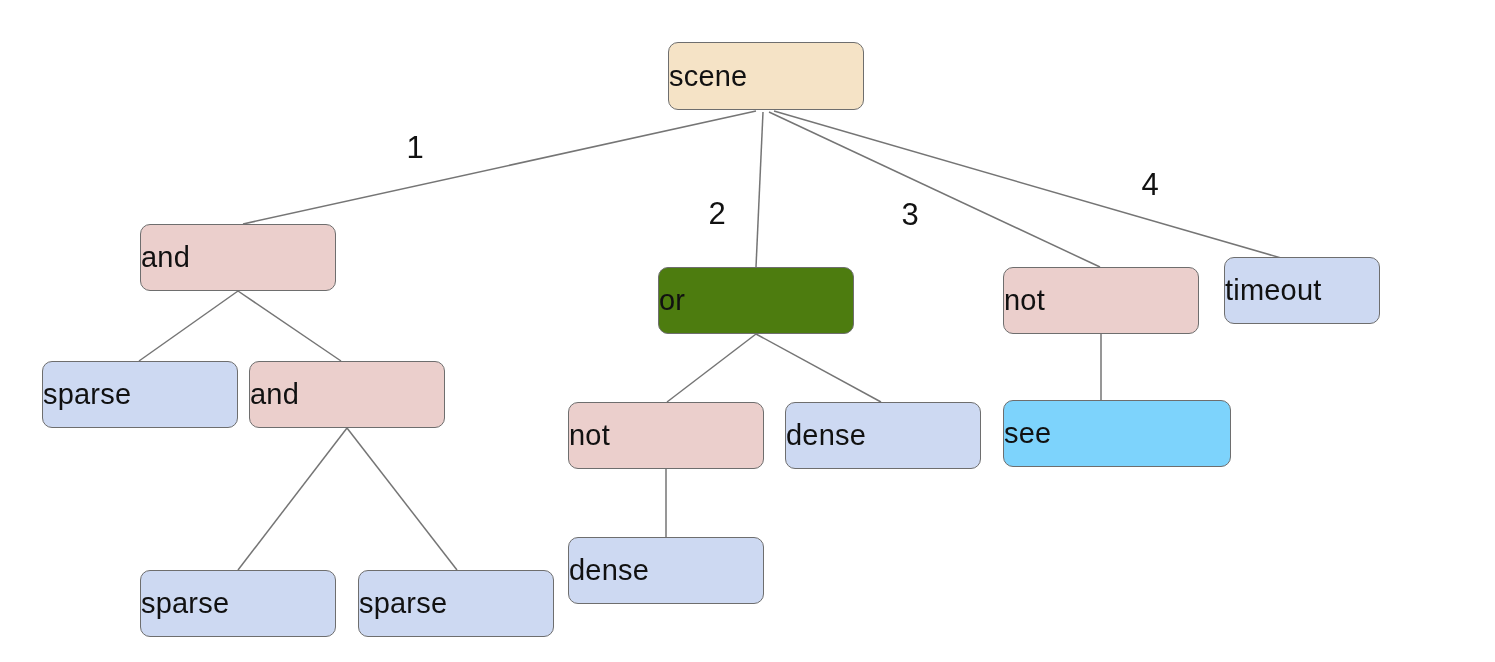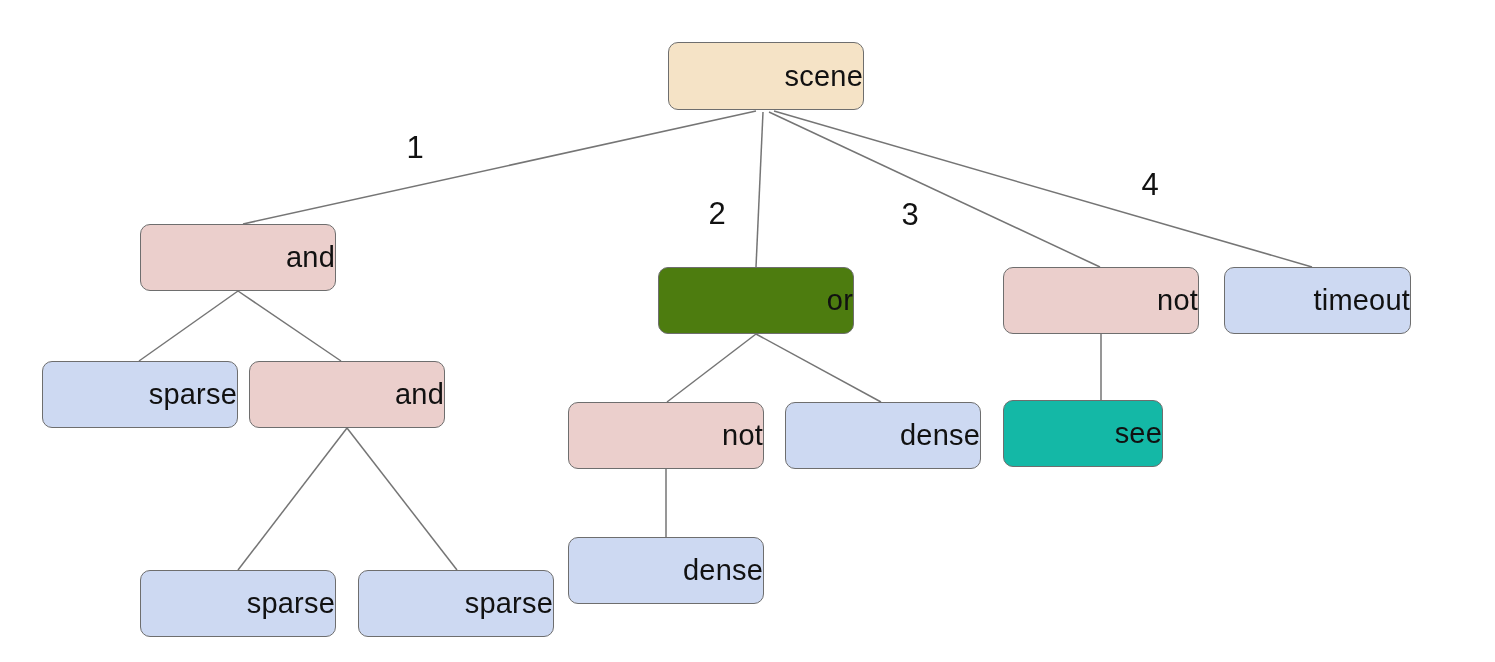--- a/index.html
+++ b/index.html
@@ -22,21 +22,21 @@
     width: 1495px;
     height: 662px;
   }
   .node {
     position: absolute;
     box-sizing: border-box;
     border: 1.6px solid #6e6e6e;
     border-radius: 10px;
     display: flex;
     align-items: center;
-    justify-content: flex-end;
+    justify-content: flex-start;
     font-size: 29px;
     color: #111111;
     letter-spacing: 0.2px;
   }
   .edge-label {
     position: absolute;
     transform: translate(-50%, -50%);
     font-size: 31px;
     color: #111111;
   }
@@ -68,36 +68,36 @@
     </div>
     <div class="node" style="left: 140px; top: 224px; width: 196px; height: 67px; background: rgb(235, 207, 204);">
       <span>and</span>
     </div>
     <div class="node" style="left: 658px; top: 267px; width: 196px; height: 67px; background: #4d7c0f;">
       <span>or</span>
     </div>
     <div class="node" style="left: 1003px; top: 267px; width: 196px; height: 67px; background: rgb(235, 207, 204);">
       <span>not</span>
     </div>
-    <div class="node" style="left: 1224px; top: 267px; width: 187px; height: 67px; background: rgb(205, 217, 242);">
+    <div class="node" style="left: 1224px; top: 257px; width: 156px; height: 67px; background: rgb(205, 217, 242);">
       <span>timeout</span>
     </div>
     <div class="node" style="left: 42px; top: 361px; width: 196px; height: 67px; background: rgb(205, 217, 242);">
       <span>sparse</span>
     </div>
     <div class="node" style="left: 249px; top: 361px; width: 196px; height: 67px; background: rgb(235, 207, 204);">
       <span>and</span>
     </div>
     <div class="node" style="left: 568px; top: 402px; width: 196px; height: 67px; background: rgb(235, 207, 204);">
       <span>not</span>
     </div>
     <div class="node" style="left: 785px; top: 402px; width: 196px; height: 67px; background: rgb(205, 217, 242);">
       <span>dense</span>
     </div>
-    <div class="node" style="left: 1003px; top: 400px; width: 160px; height: 67px; background: #14b8a6;">
+    <div class="node" style="left: 1003px; top: 400px; width: 228px; height: 67px; background: #7dd3fc;">
       <span>see</span>
     </div>
     <div class="node" style="left: 140px; top: 570px; width: 196px; height: 67px; background: rgb(205, 217, 242);">
       <span>sparse</span>
     </div>
     <div class="node" style="left: 358px; top: 570px; width: 196px; height: 67px; background: rgb(205, 217, 242);">
       <span>sparse</span>
     </div>
     <div class="node" style="left: 568px; top: 537px; width: 196px; height: 67px; background: rgb(205, 217, 242);">
       <span>dense</span>

